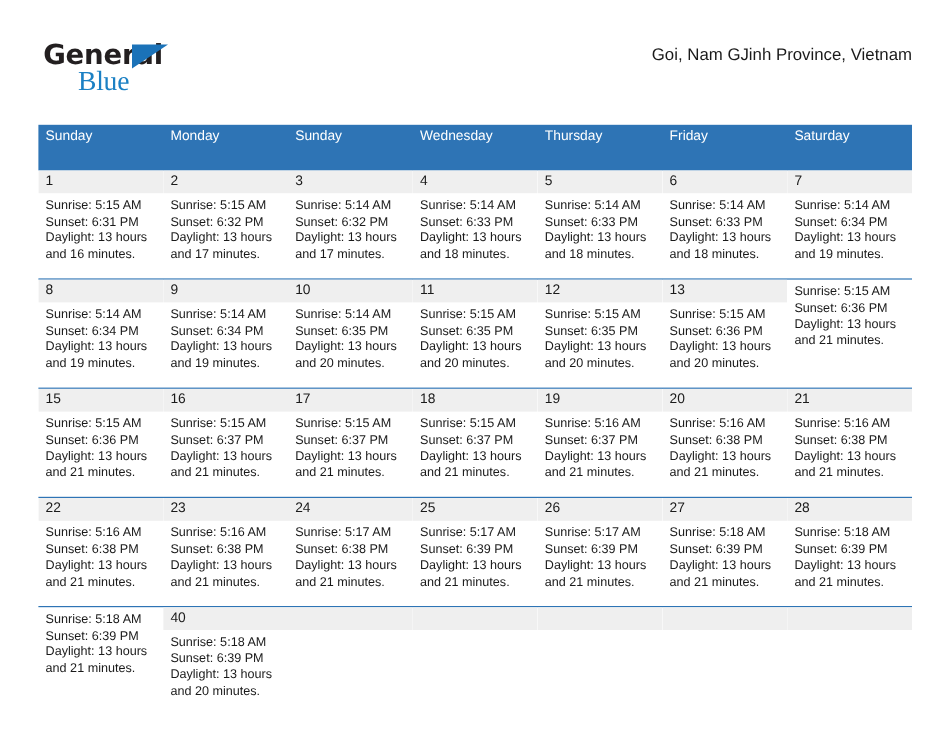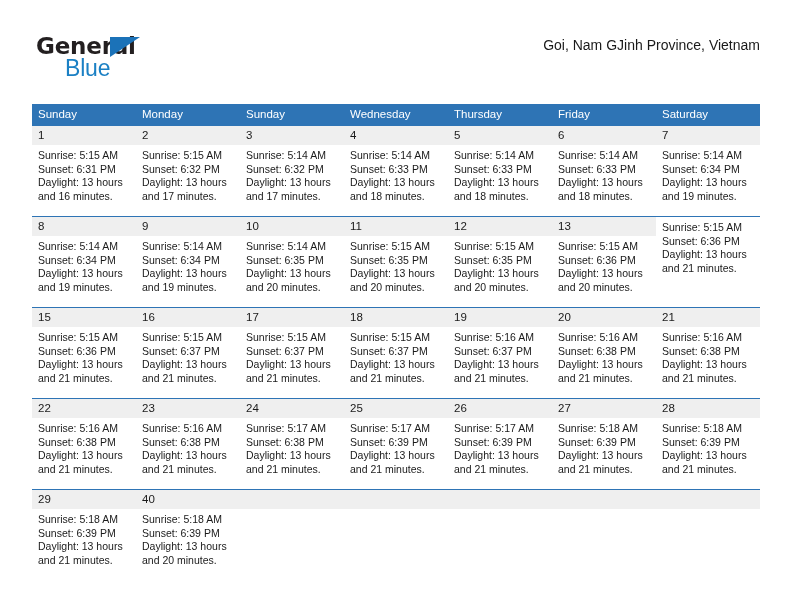--- a/index.html
+++ b/index.html
@@ -56,21 +56,21 @@
     border-left: 30px solid #1b72b8;
     border-bottom: 20px solid transparent;
   }
   .logo-blue {
     position: absolute;
     left: 29px;
     top: 22px;
     font-size: 23px;
     letter-spacing: -0.2px;
     color: #1b80c4;
-    font-family: Liberation Sans, sans-serif;
+    font-family: Liberation Serif, serif;
     font-weight: 400;
     line-height: 24px;
   }
   .title-block {
     position: absolute;
     right: 0;
     top: 0;
     text-align: right;
   }
   .cal-title {
@@ -92,21 +92,21 @@
   
   .calendar {
     position: absolute;
     left: 32px;
     top: 104px;
     width: 728px;
   }
   .weekday-row {
     display: flex;
     background: #2e74b5;
-    height: 22px;
+    height: 38px;
   }
   .weekday-cell {
     flex: 1 1 0;
     box-sizing: border-box;
     padding: 3px 0 0 6px;
     font-size: 11.5px;
     color: #ffffff;
     line-height: 14px;
     white-space: nowrap;
     overflow: hidden;
@@ -433,21 +433,20 @@
             <div class="day-info">
               <div>Sunrise: 5:18 AM</div>
               <div>Sunset: 6:39 PM</div>
               <div>Daylight: 13 hours</div>
               <div>and 21 minutes.</div>
             </div>
           </div>
         </div>
         <div class="week-row">
           <div class="day-cell">
-            <div class="day-number-band">29</div>
             <div class="day-info">
               <div>Sunrise: 5:18 AM</div>
               <div>Sunset: 6:39 PM</div>
               <div>Daylight: 13 hours</div>
               <div>and 21 minutes.</div>
             </div>
           </div>
           <div class="day-cell">
             <div class="day-number-band">40</div>
             <div class="day-info">

